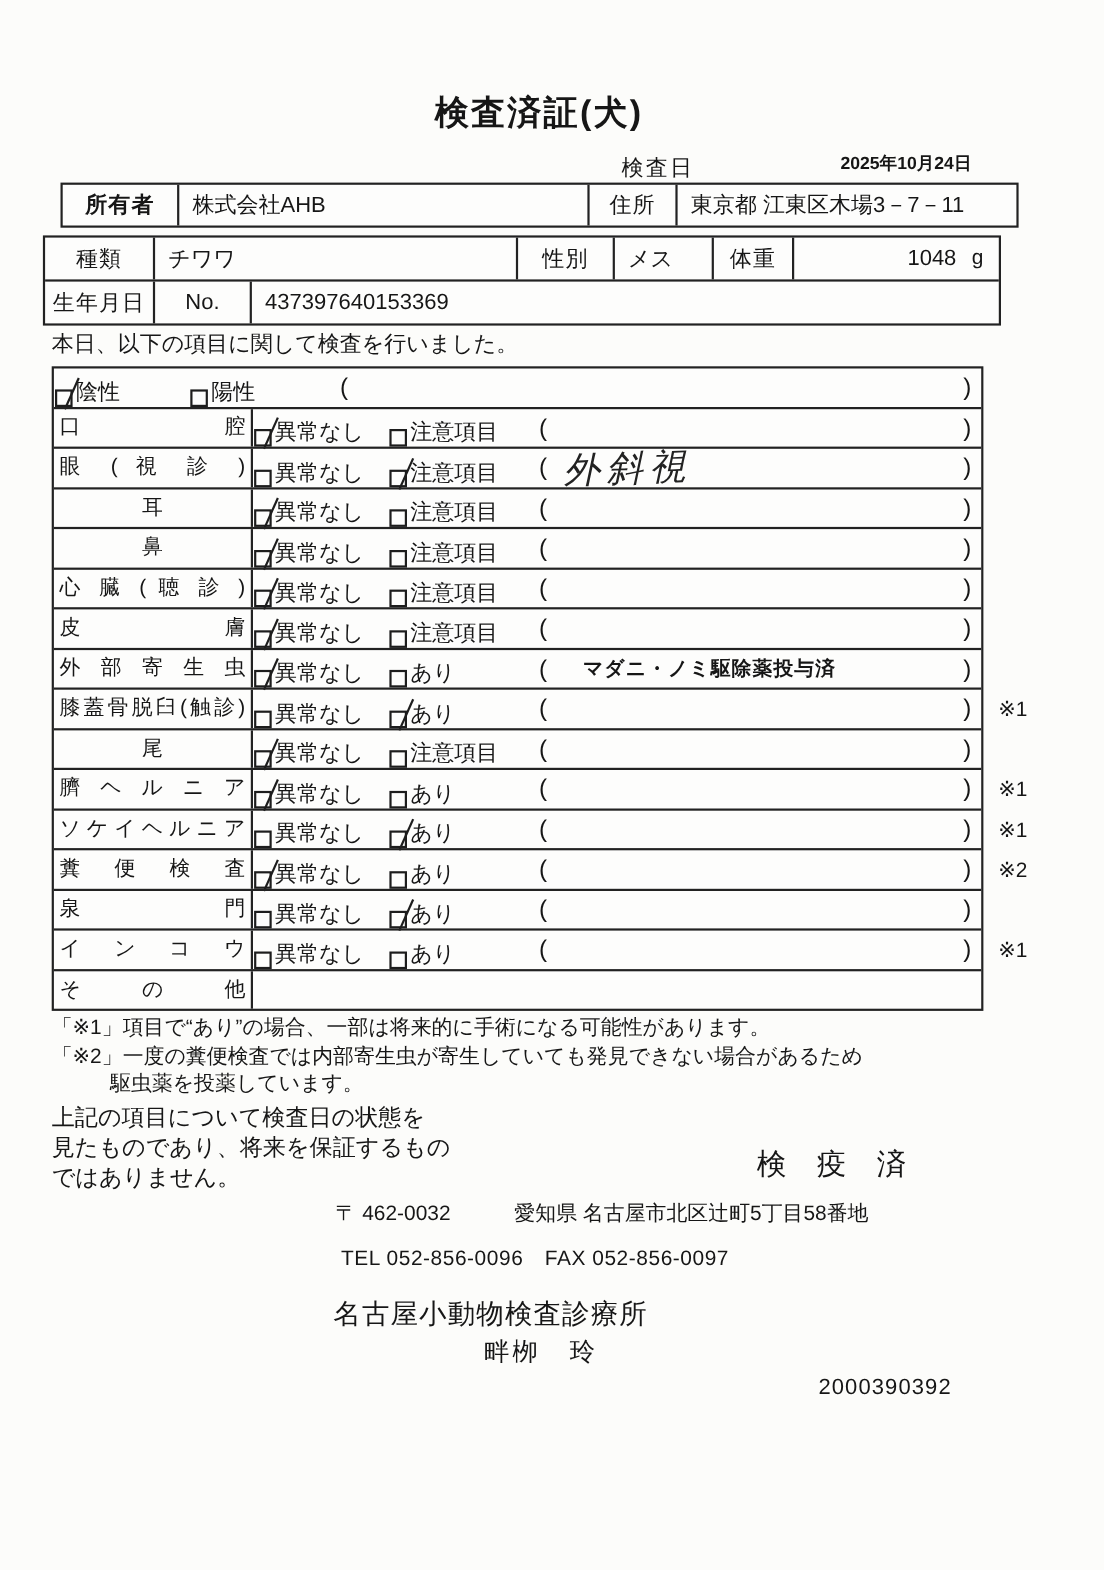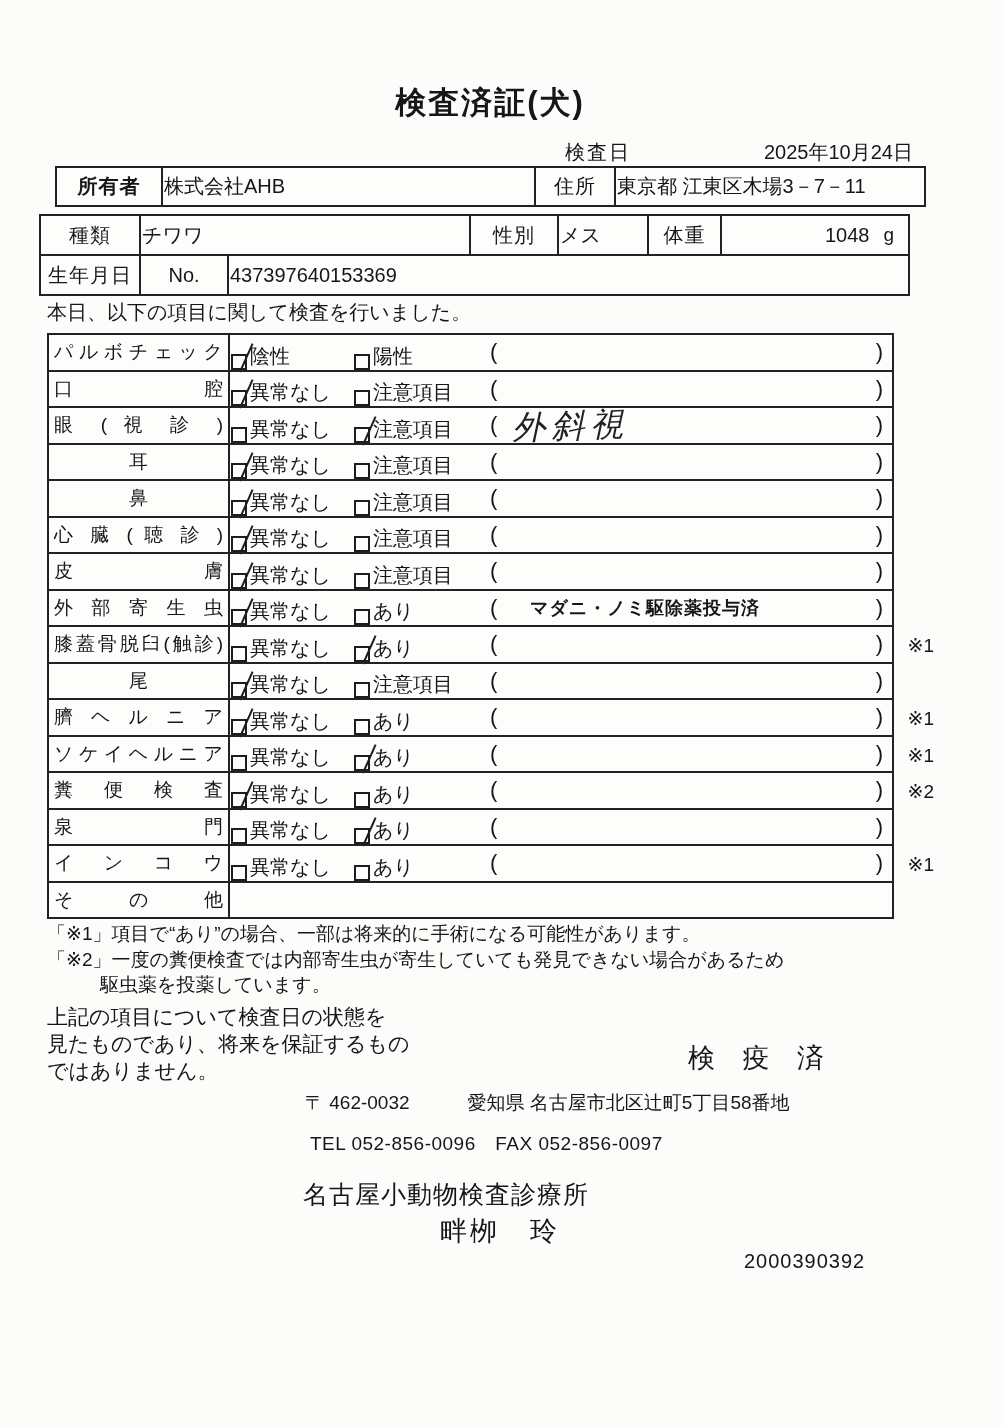--- a/index.html
+++ b/index.html
@@ -8,29 +8,29 @@
     background:#fcfcfa;color:#161616;
     font-family:"Liberation Sans","DejaVu Sans",sans-serif;
     overflow:hidden;
   }
   .abs{position:absolute;}
   .title{
     left:0;top:82px;width:980px;text-align:center;
     font-size:31px;font-weight:700;letter-spacing:2px;
   }
   .date-label{left:565px;top:139px;font-size:20px;letter-spacing:2px;}
-  .date-value{left:764px;top:139px;font-size:20px;}
+  .date-value{left:764px;top:139px;font-size:16px;font-weight:bold;}
 
   
   .tbl{border:2px solid #222;display:flex;flex-direction:column;background:#fdfdfc;}
   .trow{display:flex;flex:1;}
   .trow + .trow{border-top:2px solid #222;}
   .tcell{display:flex;align-items:center;font-size:20px;box-sizing:border-box;}
   .tcell.lab{justify-content:center;letter-spacing:1px;}
-  .tcell.val{padding-left:1px;}
+  .tcell.val{padding-left:12px;}
   .bl{border-left:2px solid #222;}
   .owner-tbl{left:55px;top:166px;width:867px;height:37px;}
   .pet-tbl{left:39px;top:214px;width:867px;height:78px;}
   .w-owner-lab{width:104px;font-weight:bold;} .w-owner-val{width:330px;}
   .w-addr-lab{width:80px;margin-left:43px;}  .w-addr-val{flex:1;text-align:center;}
   .w-sp-lab{width:98px;} .w-sp-val{width:330px;}
   .w-sex-lab{width:88px;} .w-sex-val{width:90px;}
   .w-wt-lab{width:73px;} .w-wt-val{flex:1;justify-content:flex-end;padding-right:14px;}
   .w-no-lab{width:88px;justify-content:center;} .w-no-val{flex:1;}
   .wt-unit{margin-left:14px;font-size:19px;}
@@ -72,21 +72,21 @@
   .refmark{position:absolute;right:-42px;top:7px;font-size:19px;}
 
   .fnote{left:47px;font-size:19px;}
   .fnote.indent{left:100px;}
 
   .disclaimer{left:47px;top:1003px;font-size:21px;line-height:27px;white-space:pre-line;}
   .stamp{left:688px;top:1040px;font-size:27px;letter-spacing:10px;font-weight:500;}
   .addr-line{left:305px;top:1090px;font-size:19px;display:flex;gap:58px;}
   .tel-line{left:310px;top:1131px;font-size:19px;letter-spacing:0.5px;}
   .clinic-name{left:303px;top:1178px;font-size:25px;letter-spacing:1px;}
-  .vet-name{left:440px;top:1213px;font-size:27px;letter-spacing:3px;}
+  .vet-name{left:440px;top:1213px;font-size:23px;letter-spacing:3px;}
   .cert-no{left:744px;top:1250px;font-size:20px;letter-spacing:1px;}
 </style>
 </head>
 <body>
 
 <div class="page">
 
   <div class="abs title">検査済証(犬)</div>
 
   <div class="abs date-label">検査日</div>
@@ -117,21 +117,20 @@
       <div class="tcell lab w-sp-lab">生年月日</div>
       <div class="tcell bl w-no-lab">No.</div>
       <div class="tcell val bl w-no-val">437397640153369</div>
     </div>
   </div>
 
   <div class="abs intro">本日、以下の項目に関して検査を行いました。</div>
 
   <div class="abs exam">
       <div class="crow">
-      <div class="clabel">パ ル ボ チ ェ ッ ク</div>
       <div class="ccontent">
         <span class="opt opt1">
           <span class="cbox checked"></span>
           <span class="optlabel">陰性</span>
         </span>
         <span class="opt opt2">
           <span class="cbox"></span>
           <span class="optlabel">陽性</span>
         </span>
         <span class="paren-open">(</span>

